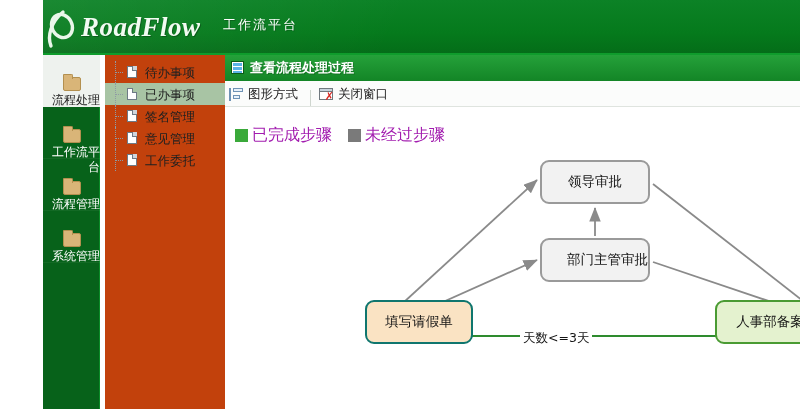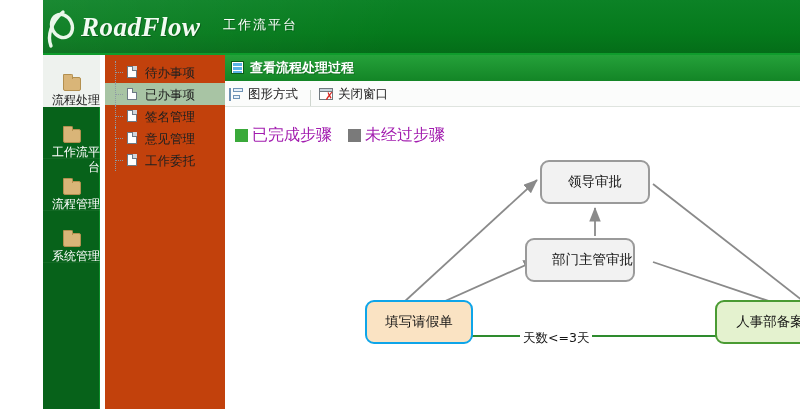--- a/index.html
+++ b/index.html
@@ -208,21 +208,21 @@
   }
   #canvas svg { position: absolute; left: 0; top: 0; }
   .node {
     position: absolute; border-radius: 9px;
     display: flex; align-items: center; justify-content: center;
     font-size: 13.5px; color: #141414;
     font-family: "DejaVu Sans", sans-serif;
     cursor: default;
   }
   .node.gray  { background: #f2f2f2; border: 2px solid #9a9a9a; }
-  .node.start { background: #fae3c3; border: 2px solid #0ea5e9; }
+  .node.start { background: #fae3c3; border: 2px solid #0f766e; }
   .node.done  { background: #e4f2cf; border: 2px solid #4a9b33; }
   .edge-label {
     position: absolute;
     font-size: 12.5px; color: #141414;
     font-family: "DejaVu Sans", sans-serif;
     background: #ffffff; padding: 0 3px;
     white-space: nowrap;
   }
 </style>
 </head>
@@ -358,21 +358,21 @@
 
         <line x1="142" y1="186" x2="598" y2="186" stroke="#2e8b2e" stroke-width="2" marker-end="url(#ahGreen)"></line>
 
         <line x1="600" y1="172" x2="618" y2="172" stroke="#8a8a8a" stroke-width="1.8"></line>
       </svg>
 
       <div class="node gray" style="left:315px; top:10px; width:110px; height:44px;">
         <span>领导审批</span>
       </div>
 
-      <div class="node gray" style="left:300px; top:88px; width:110px; height:44px;padding-left:25px;">
+      <div class="node gray" style="left:315px; top:88px; width:110px; height:44px;padding-left:25px;">
         <span>部门主管审批</span>
       </div>
 
       <div class="node start" style="left:140px; top:150px; width:108px; height:44px;">
         <span>填写请假单</span>
       </div>
 
       <div class="node done" style="left:490px; top:150px; width:110px; height:44px;">
         <span>人事部备案</span>
       </div>

